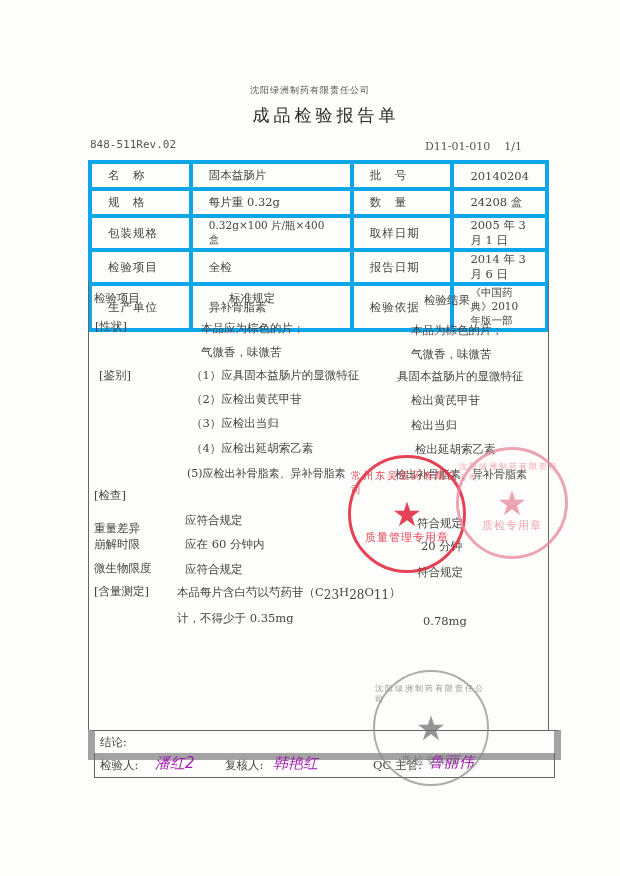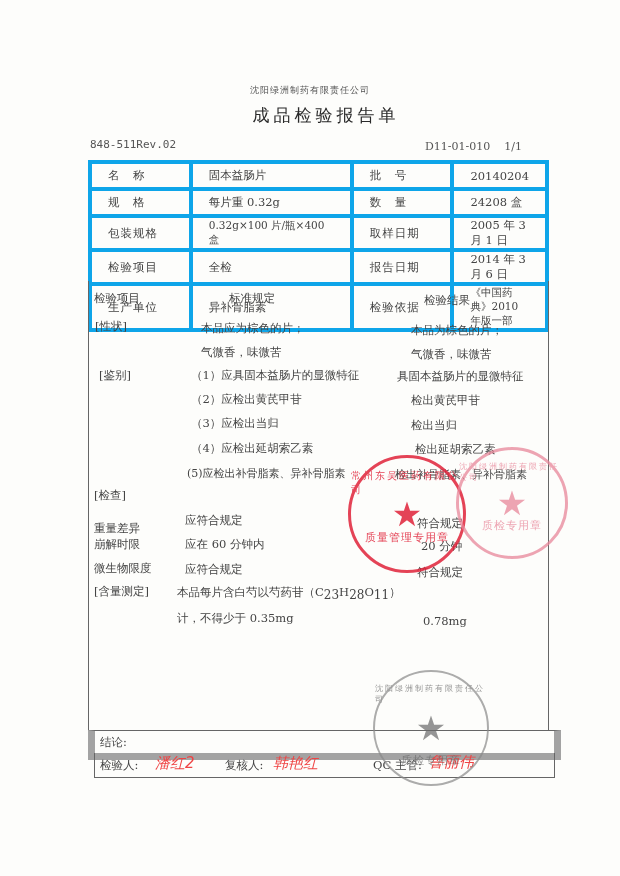--- a/index.html
+++ b/index.html
@@ -15,21 +15,21 @@
   .formno span{ margin-left:14px; }
   table.hdr { position:absolute; left:88px; top:160px; width:461px; border-collapse:collapse; font-size:11.5px; }
   table.hdr td { border:4px solid #0ea5e9; height:23px; padding:0 16px; text-align:left; color:#444; }
   .lbl { width:80px; letter-spacing:1px; }
   .val { width:150px; }
   .lbl2 { width:80px; letter-spacing:1px;margin-top:42px; }
   .body-box { position:absolute; left:88px; top:281px; width:459px; height:449px; border:1px solid #666; border-top:none; }
   .t { position:absolute; white-space:nowrap; font-size:11.5px; color:#444; }
   .foot { position:absolute; left:88px; top:730px; width:459px; height:22px; border:7px solid #a3a3a3; border-top:1px solid #666;text-align:right; }
   .foot2 { position:absolute; left:88px; top:753px; width:459px; height:24px; border:1px solid #666; border-top:none;margin-left:6px; }
-  .sig { font-family:"DejaVu Sans",sans-serif; font-style:italic; color:#ef4444; font-size:15px; }
+  .sig { font-family:"DejaVu Sans",sans-serif; font-style:italic; color:#a21caf; font-size:15px; }
   .stamp { position:absolute; border-radius:50%; border:3px solid; display:flex; align-items:center; justify-content:center; }
   .stamp .star { font-size:34px; line-height:1; }
   .stamp .txt { position:absolute; bottom:22%; font-size:11px; letter-spacing:1px; }
   .stamp .ring { position:absolute; top:10%; font-size:10px; letter-spacing:2px; }
   sub { font-size:12px; }
 </style>
 </head>
 <body>
 
 <div class="abs company">沈阳绿洲制药有限责任公司</div>

